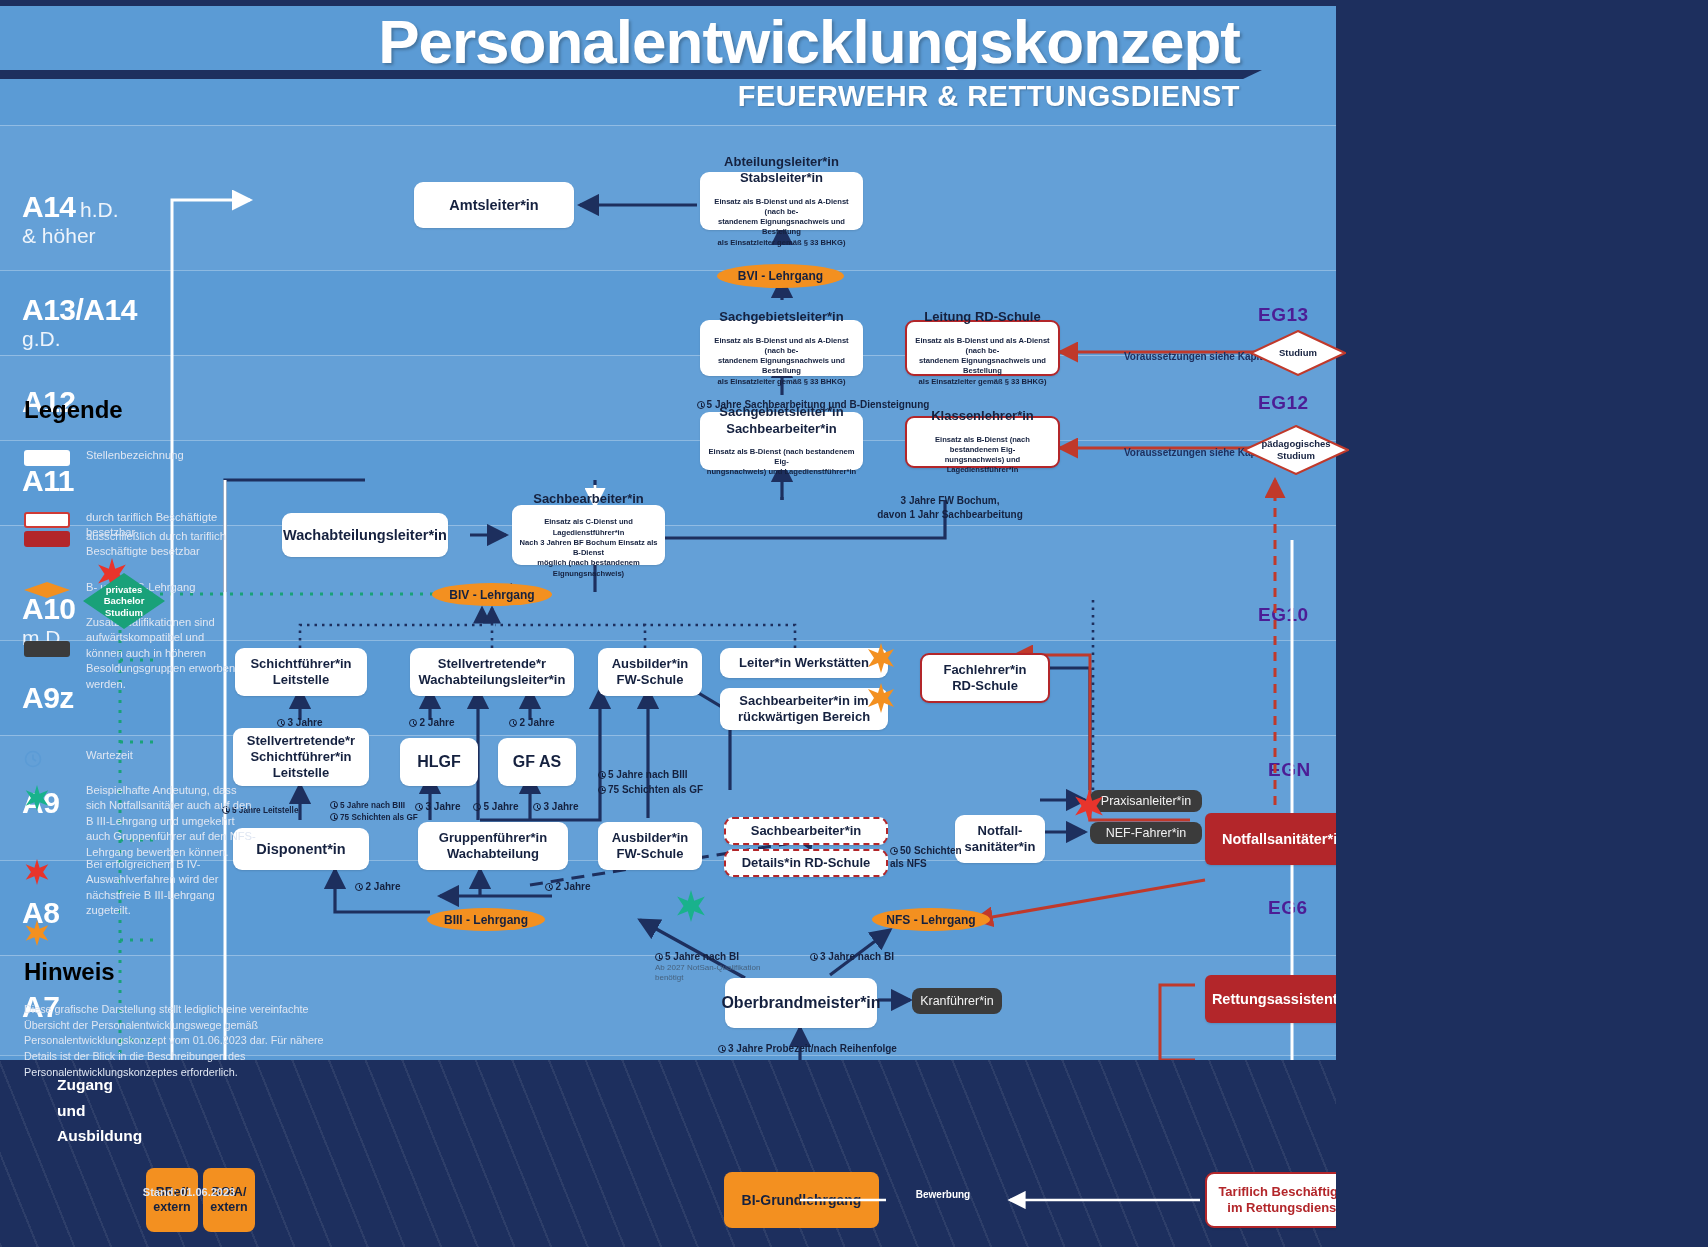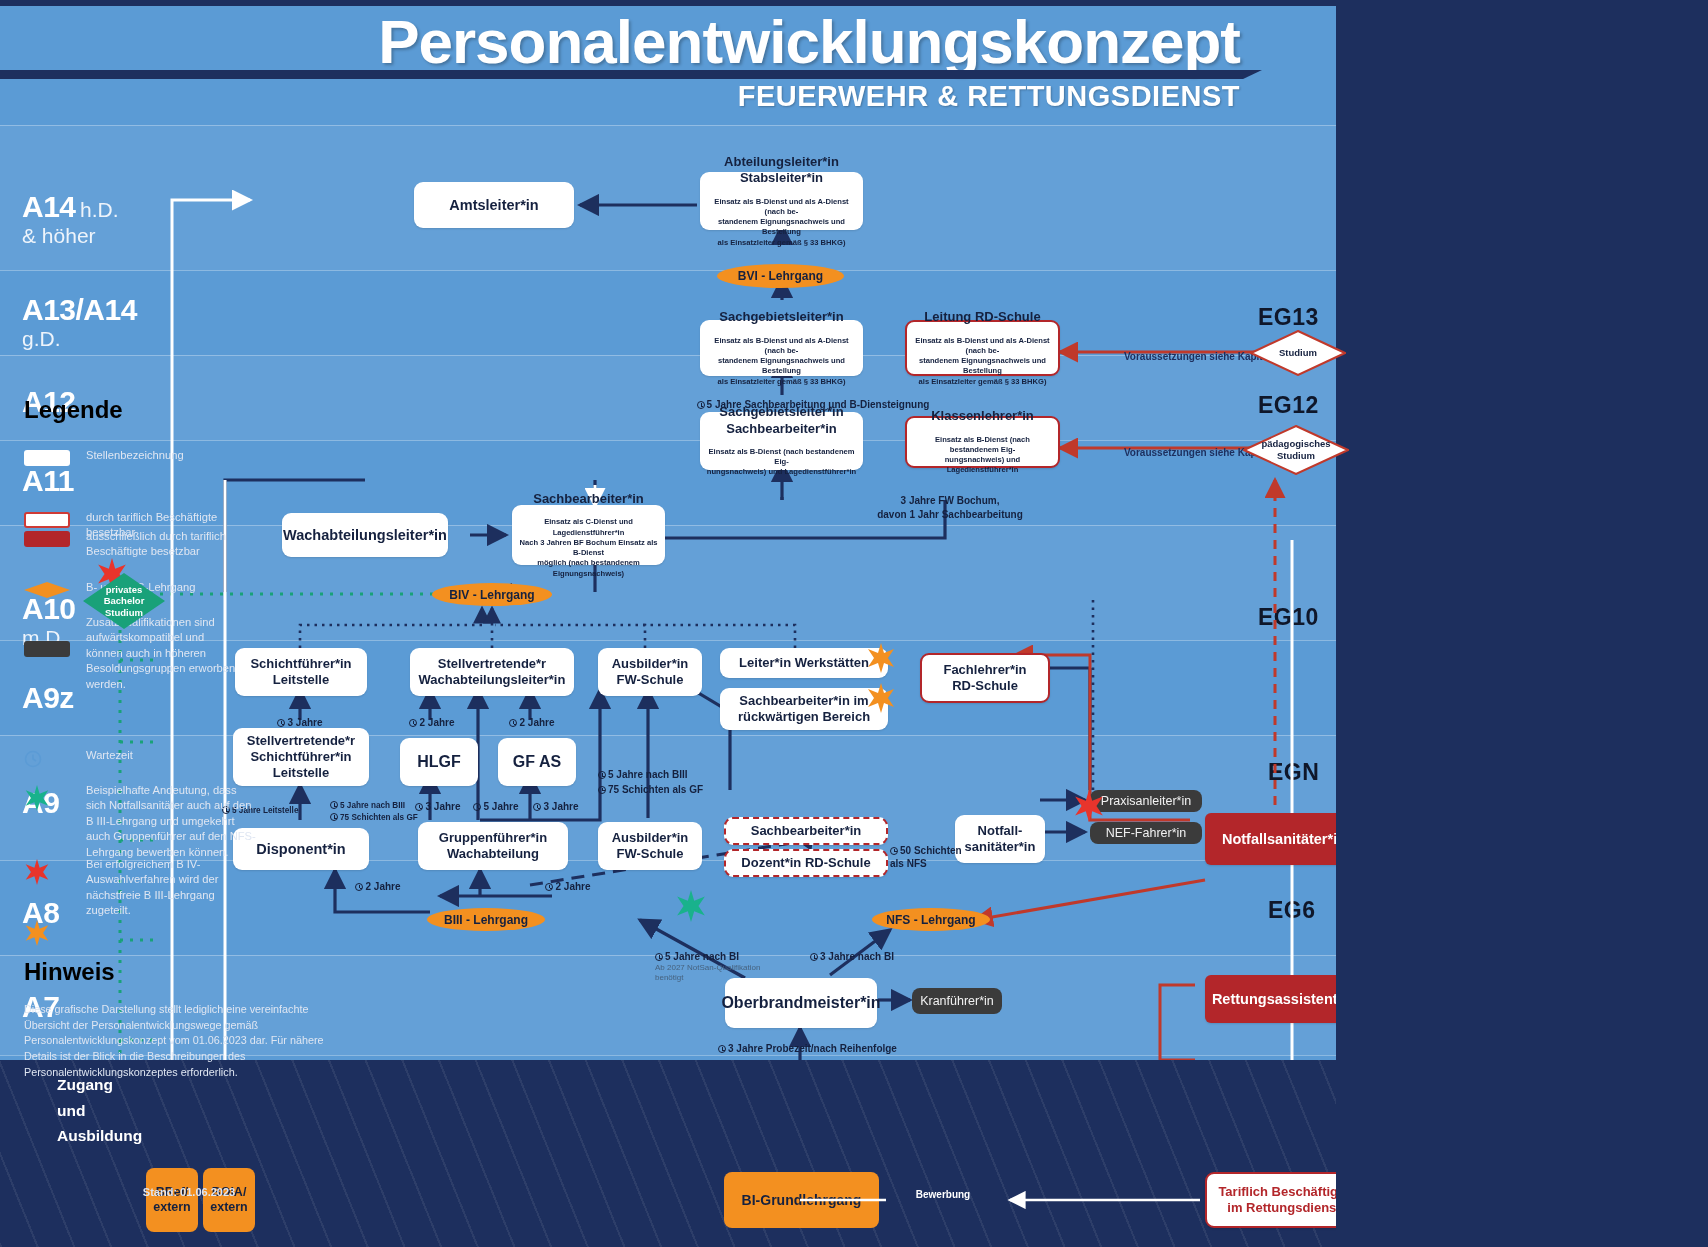--- a/index.html
+++ b/index.html
@@ -37,21 +37,21 @@
   }
   .scribble { position:absolute; left:1452px; top:0px; width:256px; height:116px; background:#4a7fb5; overflow:hidden;}
   .scribble svg { position:absolute; left:-120px; top:-10px; }
 
   
   .grade { position:absolute; color:#ffffff; }
   .grade b { font-size:30px; font-weight:bold; letter-spacing:-0.5px; }
   .grade span { font-size:21px; font-weight:normal; color:#eef4fb; }
 
   
-  .eg { position:absolute; color:#0f172a; font-size:23px; font-weight:bold; letter-spacing:.5px; }
+  .eg { position:absolute; color:#4c1d95; font-size:19px; font-weight:bold; letter-spacing:.5px; }
 
   
   .node {
     position:absolute; background:#ffffff; border-radius:9px;
     display:flex; flex-direction:column; align-items:center; justify-content:center;
     text-align:center; color:#15213f; padding:4px 6px;
     box-shadow:0 1px 2px rgba(0,0,0,0.12);
   }
   .node .t { font-weight:bold; font-size:14.5px; line-height:1.25; }
   .node .t.sm { font-size:13px; }
@@ -500,21 +500,21 @@
   <div class="node" style="left:598px; top:822px; width:104px; height:48px">
     <div class="t sm" style="white-space:pre-line">Ausbilder*in
 FW-Schule</div>
   </div>
 
   <div class="node reddashed" style="left:724px; top:817px; width:164px; height:28px">
     <div class="t sm">Sachbearbeiter*in</div>
   </div>
 
   <div class="node reddashed" style="left:724px; top:849px; width:164px; height:28px">
-    <div class="t sm">Dozent*in RD-Schule</div>
+    <div class="t sm">Details*in RD-Schule</div>
   </div>
 
   <div class="node" style="left:955px; top:815px; width:90px; height:48px">
     <div class="t sm" style="white-space:pre-line">Notfall-
 sanitäter*in</div>
   </div>
 
   <div class="chip" style="left:1090px; top:790px; width:112px; height:22px">
     <span>Praxisanleiter*in</span>
   </div>

